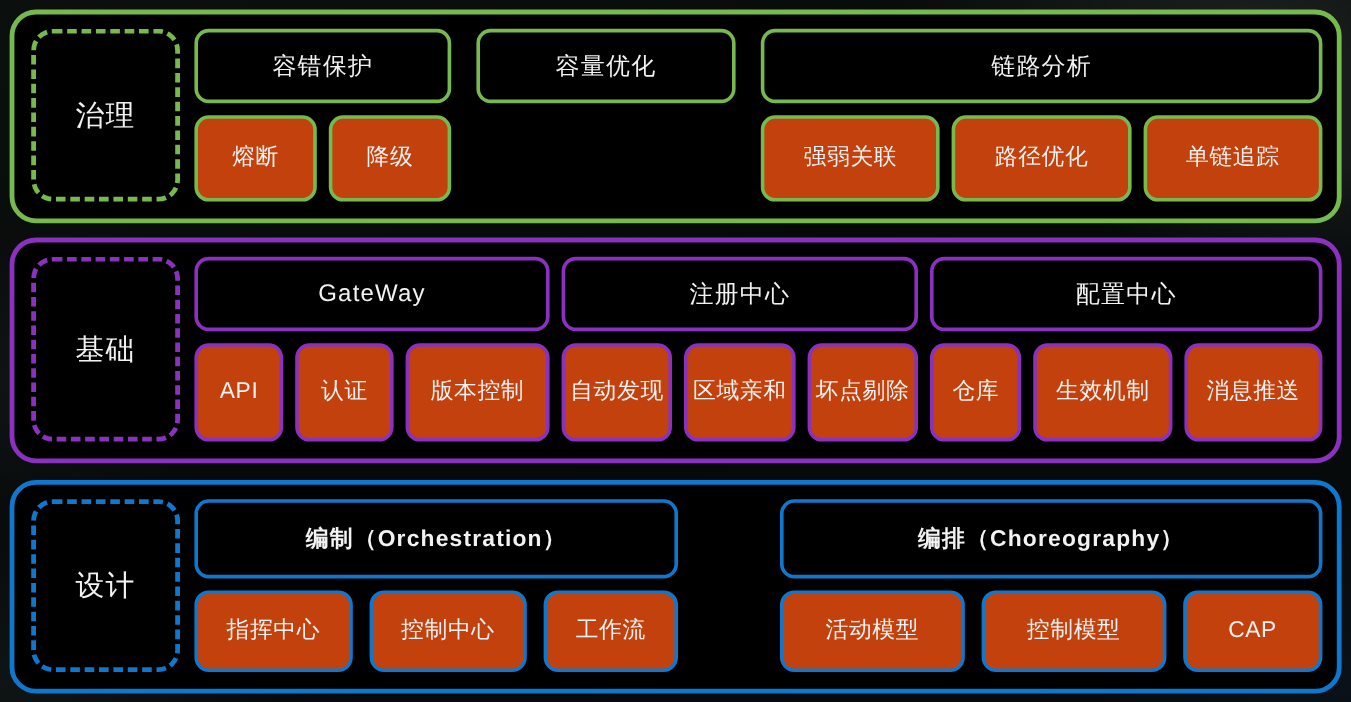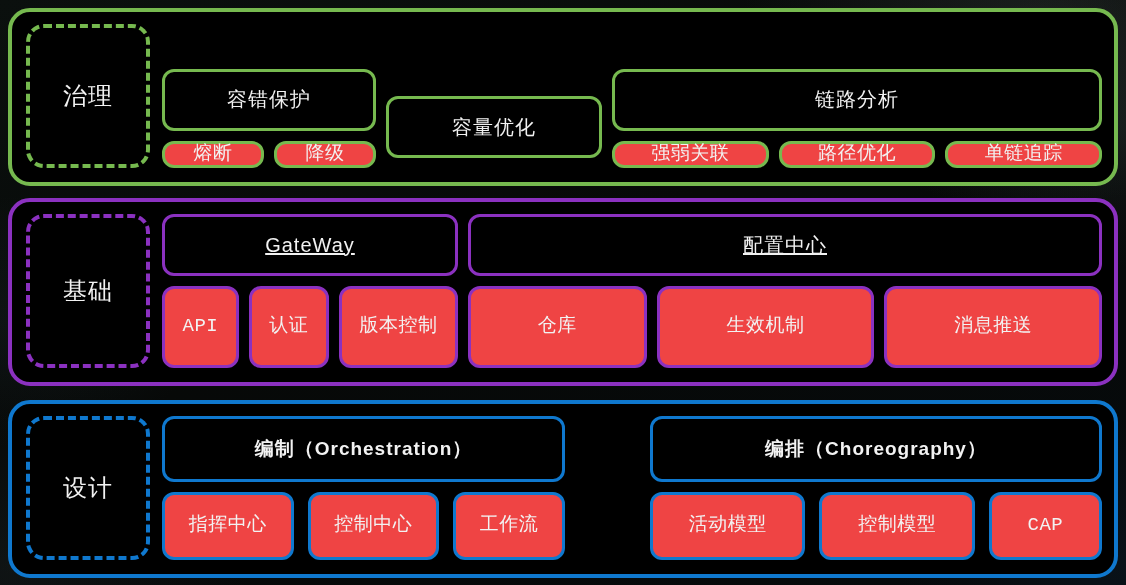--- a/index.html
+++ b/index.html
@@ -82,49 +82,48 @@
   .head.bold{font-weight:bold;font-size:19px;}
 
   .items{
     display:flex;
     align-items:stretch;
   }
   .item{
     box-sizing:border-box;
     border:3px solid;
     border-radius:12px;
-    background:#ef4444;
+    background:#c2410c;
     display:flex;align-items:center;justify-content:center;
     text-align:center;
     font-size:19px;
     line-height:1.12;
     letter-spacing:.5px;
     flex:1 1 auto;
-    font-family:Liberation Mono, monospace;
   }
   .item.green {border-color:var(--green);}
   .item.purple{border-color:var(--purple);}
   .item.blue  {border-color:var(--blue);}
   .item .two{display:block;}
 
   
   #band-gov {left:8px; top:8px;  width:1110px;height:178px;}
   #band-base{left:8px; top:198px;width:1110px;height:188px;}
   #band-des {left:8px; top:400px;width:1110px;height:178px;}
 
   #band-gov  .side-label{width:124px;margin:12px 12px 14px 14px;}
   #band-base .side-label{width:124px;margin:12px 12px 14px 14px;}
   #band-des  .side-label{width:124px;margin:12px 12px 14px 14px;}
 
-  #band-gov  .groups{padding:12px 12px 14px 0;gap:10px;align-items:flex-end;}
+  #band-gov  .groups{padding:12px 12px 14px 0;gap:21px;}
   #band-base .groups{padding:12px 12px 14px 0;gap:10px;}
   #band-des  .groups{padding:12px 12px 14px 0;gap:0;}
 
   #band-gov  .group .head{height:62px;margin-bottom:10px;}
-  #band-base .group .head{height:62px;margin-bottom:10px;text-decoration:underline;}
+  #band-base .group .head{height:62px;margin-bottom:10px;}
   #band-des  .group .head{height:66px;margin-bottom:10px;}
 
   #band-gov  .group .items{flex:1 1 auto;gap:10px;}
   #band-base .group .items{flex:1 1 auto;gap:10px;}
   #band-des  .group .items{flex:1 1 auto;gap:14px;}
 
   
   #g-gov-0{flex:0 0 214px;}
   #g-gov-1{flex:0 0 216px;}
   #g-gov-2{flex:1 1 auto;}
@@ -188,20 +187,37 @@
         <div class="items">
           <div class="item purple">API</div>
           <div class="item purple">认证</div>
           <div class="item purple">
               <span class="two">版本</span>
               <span class="two">控制</span>
             </div>
         </div>
       </div>
 
+      <div class="group" id="g-base-1">
+        <div class="head purple">注册中心</div>
+        <div class="items">
+          <div class="item purple">
+              <span class="two">自动</span>
+              <span class="two">发现</span>
+            </div>
+          <div class="item purple">
+              <span class="two">区域</span>
+              <span class="two">亲和</span>
+            </div>
+          <div class="item purple">
+              <span class="two">坏点</span>
+              <span class="two">剔除</span>
+            </div>
+        </div>
+      </div>
 
       <div class="group" id="g-base-2">
         <div class="head purple">配置中心</div>
         <div class="items">
           <div class="item purple">仓库</div>
           <div class="item purple">
               <span class="two">生效</span>
               <span class="two">机制</span>
             </div>
           <div class="item purple">

